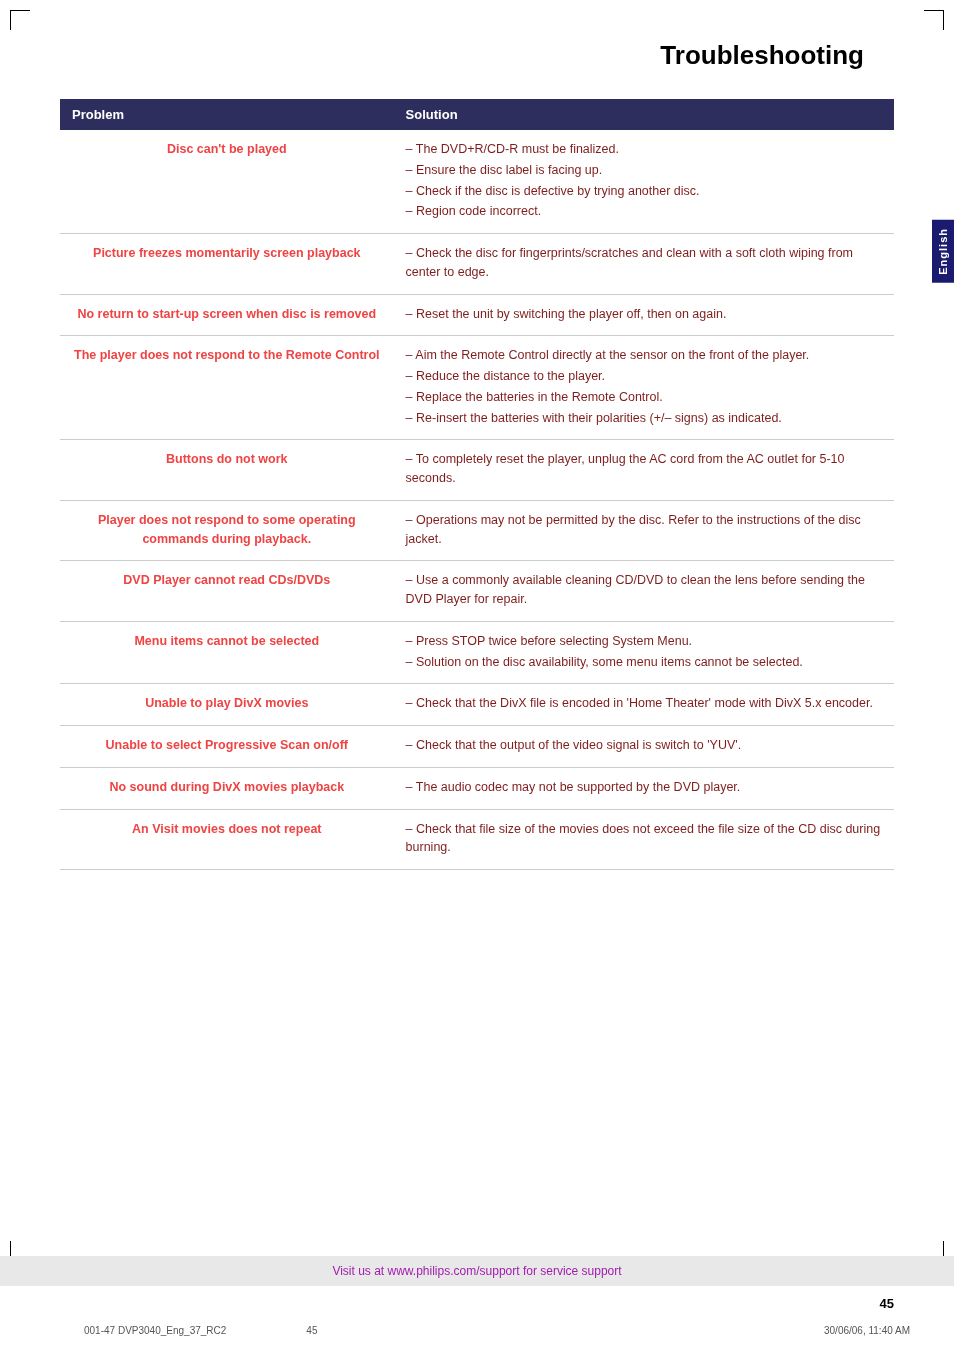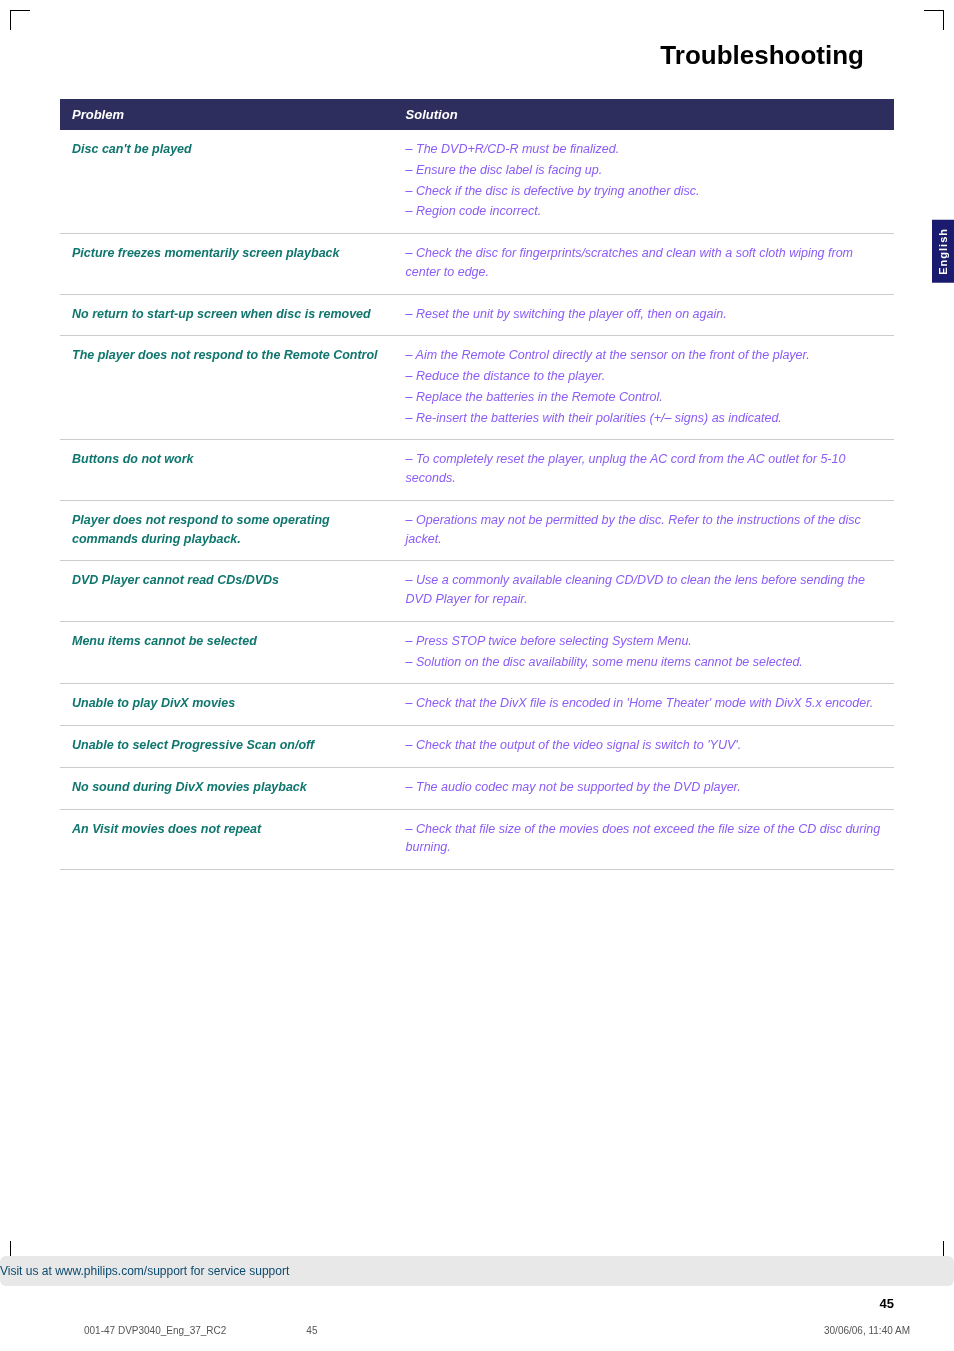--- a/index.html
+++ b/index.html
@@ -67,21 +67,20 @@
       color: #000000;
       margin-bottom: 28px;
       padding-right: 30px;
     }
 
     
     .troubleshoot-table {
       width: 100%;
       border-collapse: collapse;
       margin-bottom: 20px;
-      font-style: italic;
     }
 
     .troubleshoot-table thead tr {
       background: #2e2e5e;
       color: #ffffff;
     }
 
     .troubleshoot-table thead th {
       padding: 8px 12px;
       font-size: 13px;
@@ -104,26 +103,27 @@
 
     .troubleshoot-table tbody td {
       padding: 10px 12px;
       vertical-align: top;
       font-size: 12.5px;
       line-height: 1.5;
     }
 
     .troubleshoot-table tbody td.problem-cell {
       font-weight: bold;
-      color: #0f766e;
+      color: #ef4444;
       width: 40%;
+      text-align: center;
     }
 
     .troubleshoot-table tbody td.solution-cell {
-      color: #8b5cf6;
+      color: #7f1d1d;
       width: 60%;
     }
 
     .solution-list {
       list-style: none;
       padding: 0;
       margin: 0;
     }
 
     .solution-list li {
@@ -135,25 +135,25 @@
     .solution-list li::before {
       content: "– ";
     }
 
     
     .footer-bar {
       position: absolute;
       bottom: 65px;
       left: 0;
       right: 0;
+      text-align: center;
       background: #e8e8e8;
       padding: 8px 0;
       font-size: 12px;
-      color: #0c4a6e;
-      border-radius: 6px;
+      color: #a21caf;
     }
 
     .page-number {
       position: absolute;
       bottom: 40px;
       right: 60px;
       font-size: 13px;
       font-weight: bold;
       color: #000000;
     }

